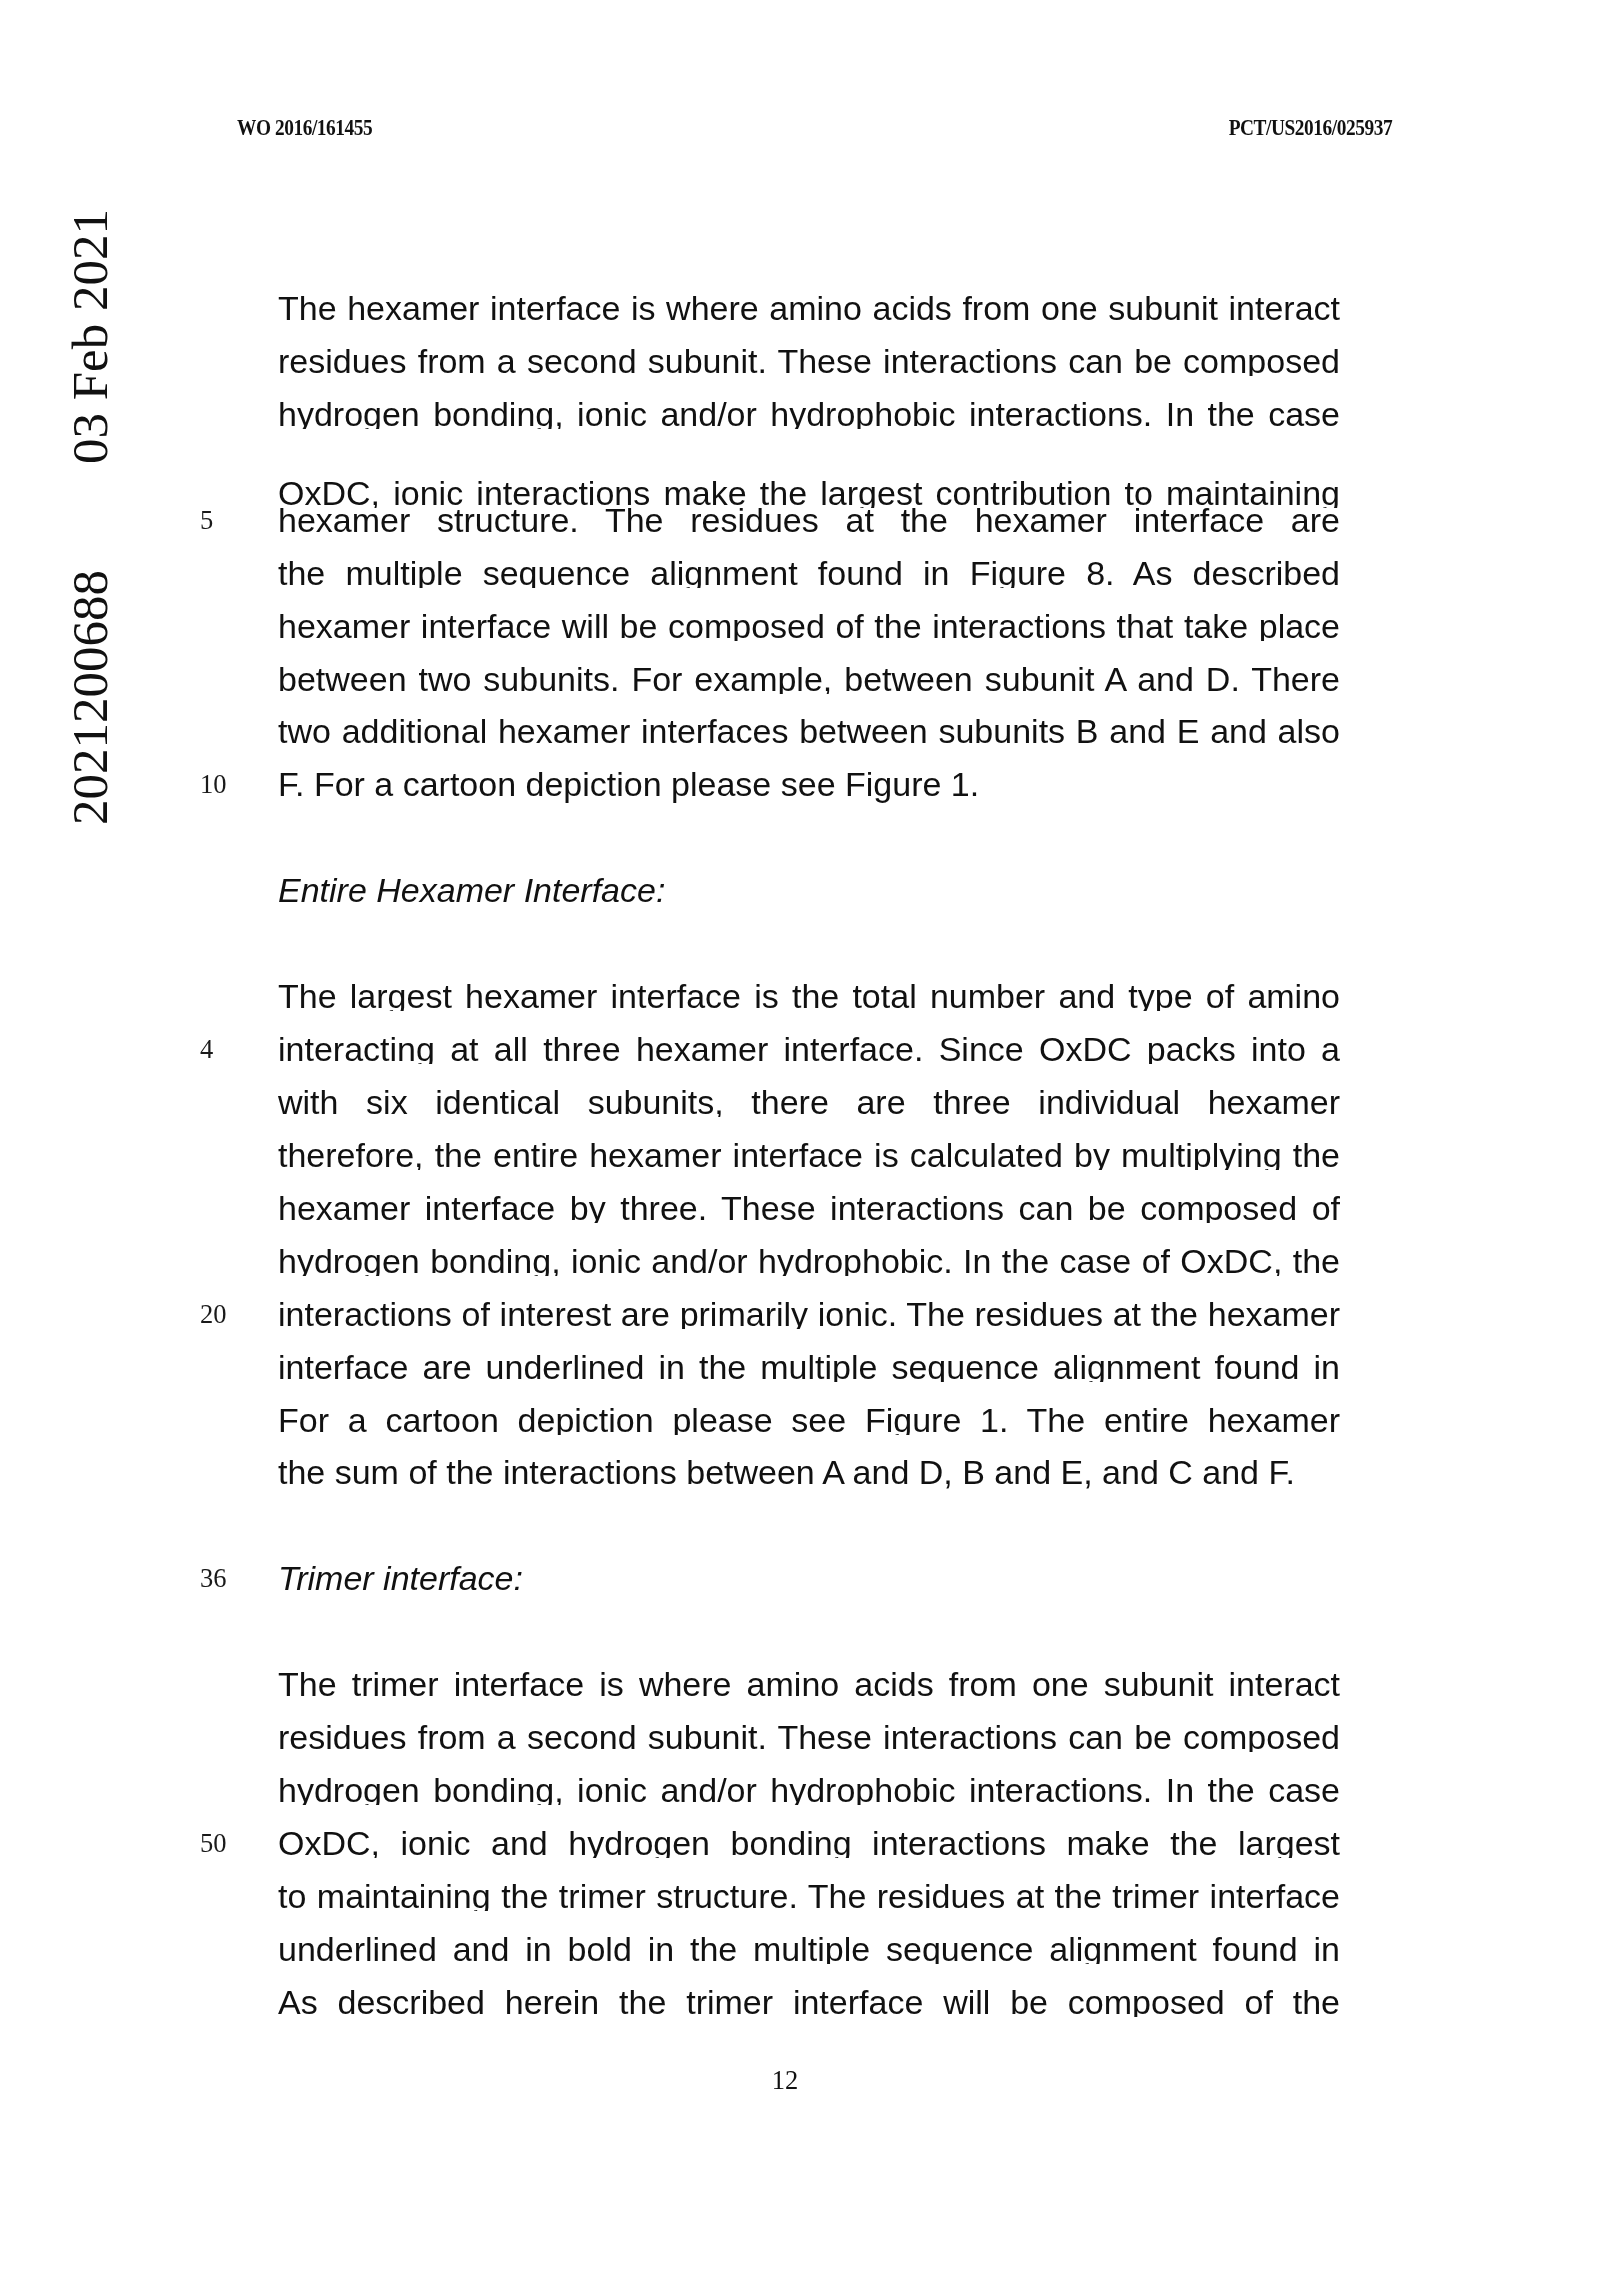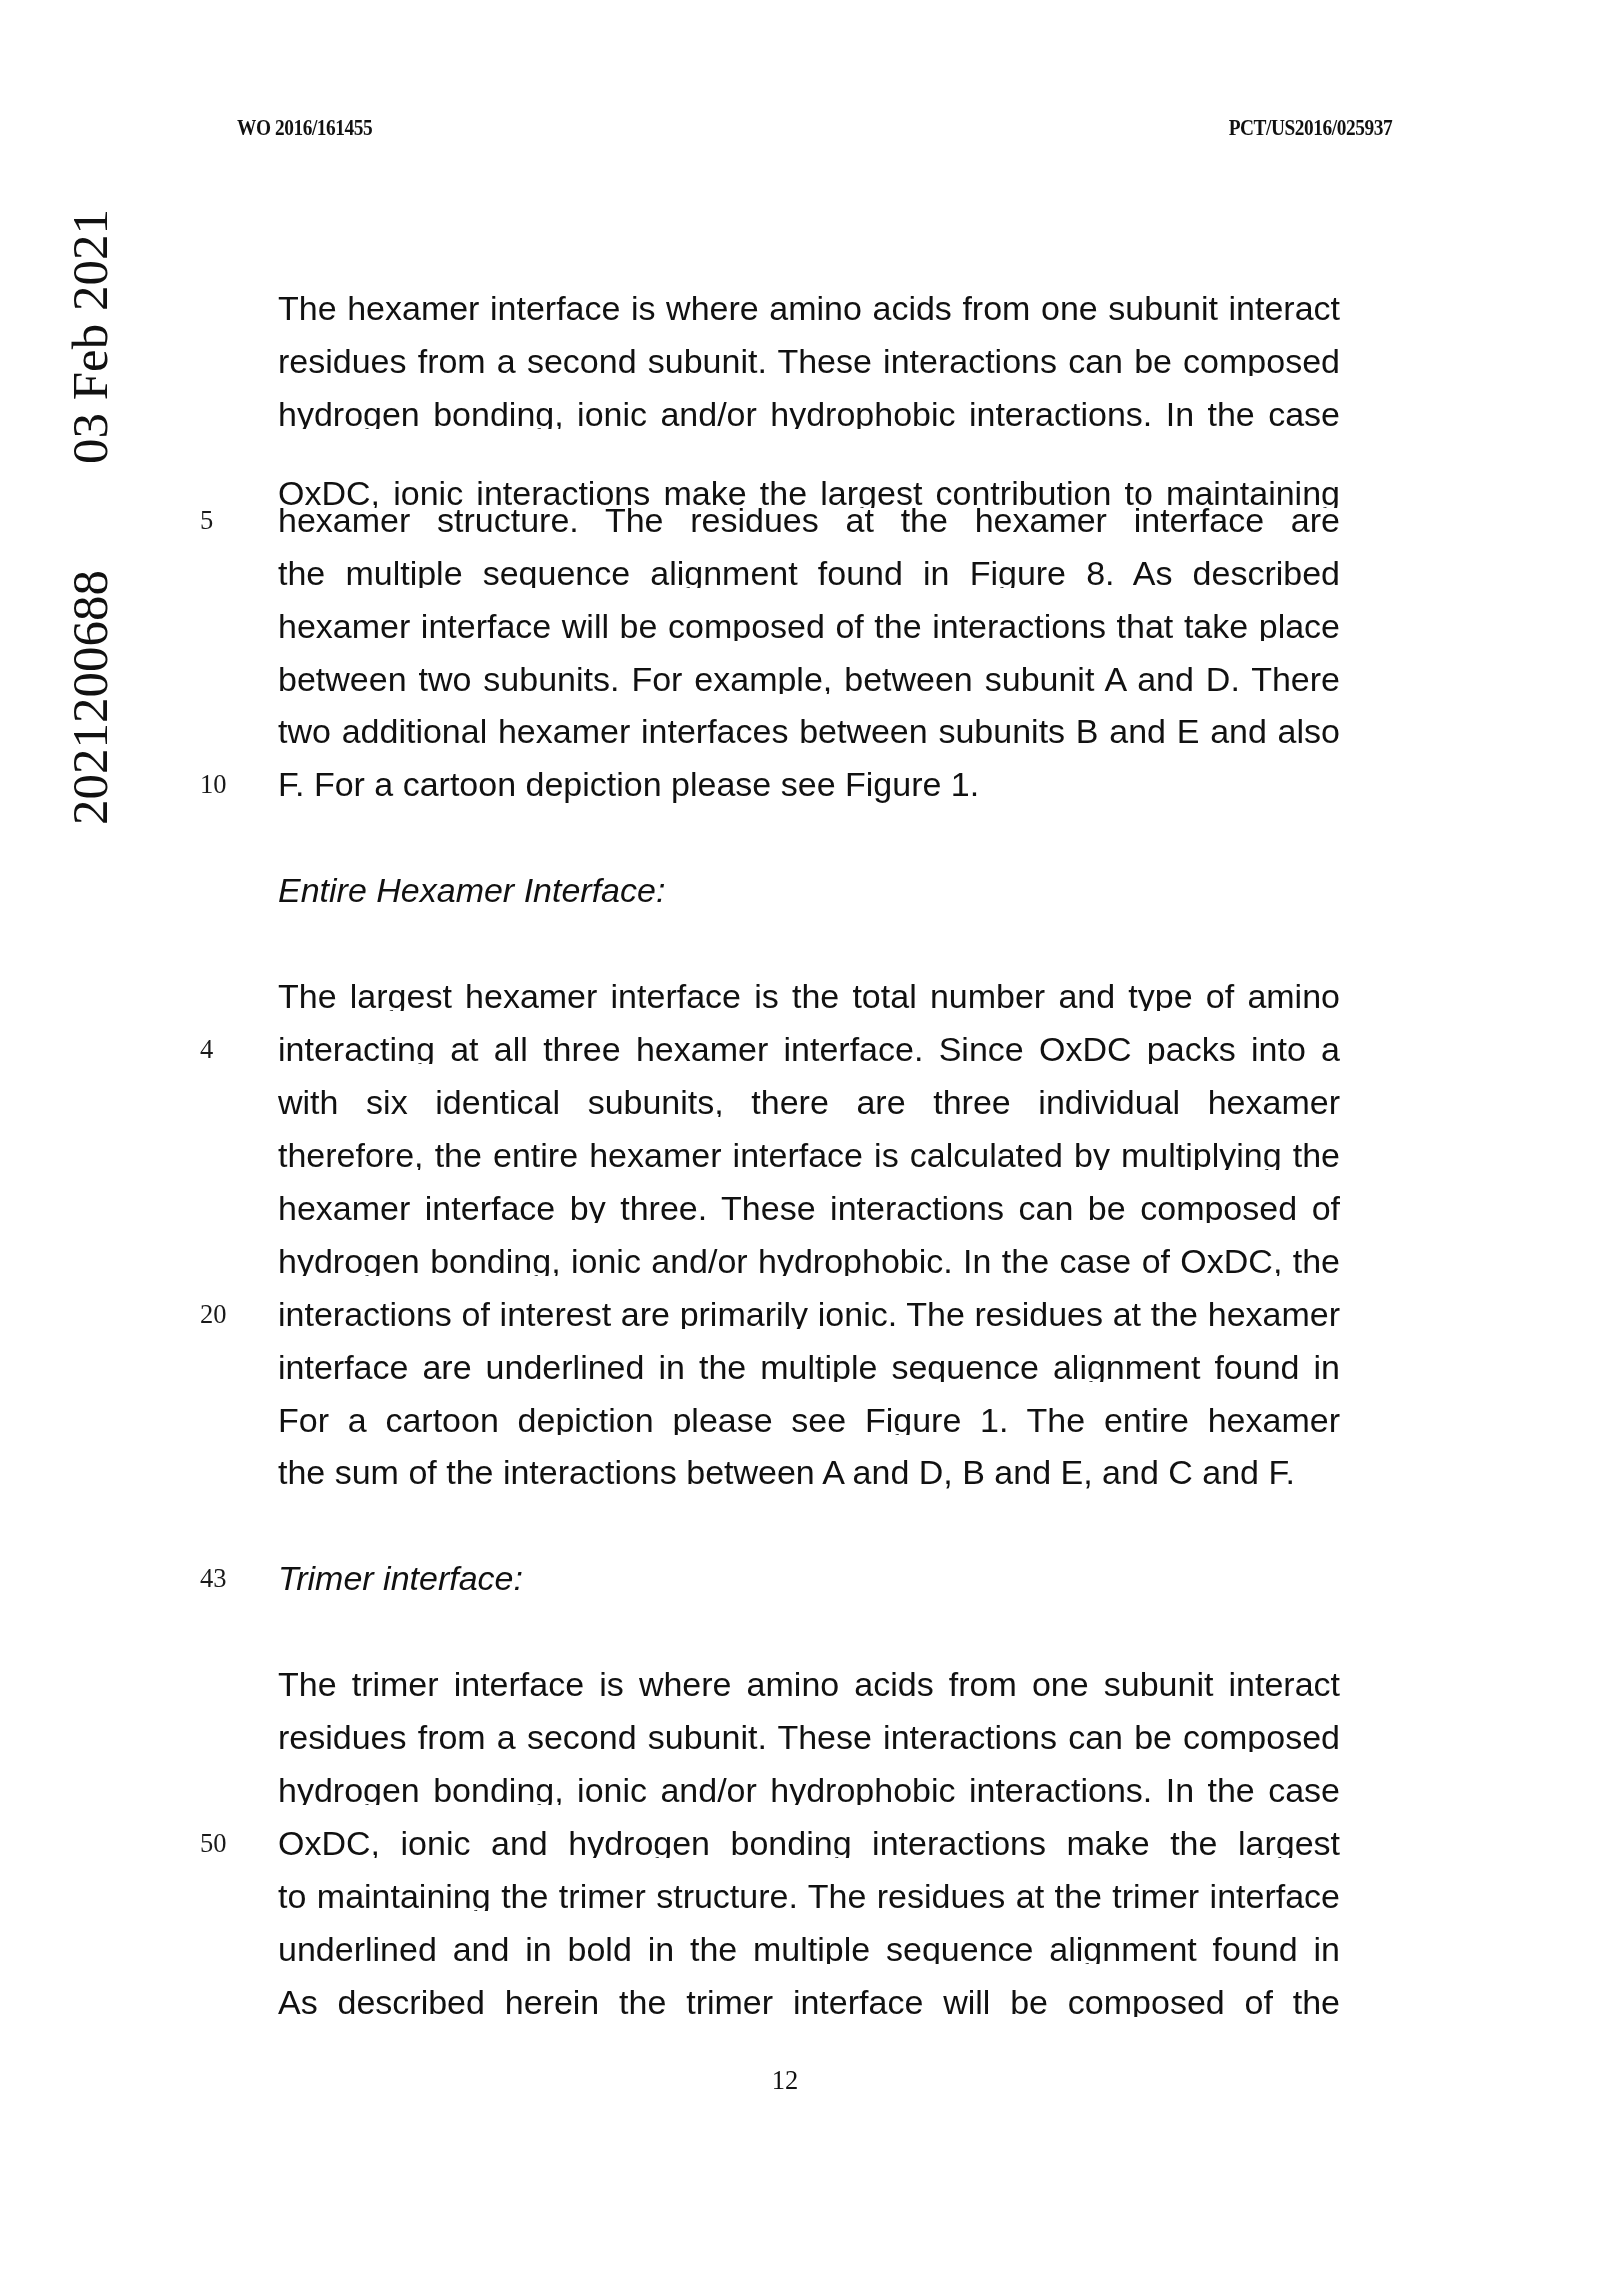--- a/index.html
+++ b/index.html
@@ -103,21 +103,21 @@
   <div class="rot">
     <span>2021200688</span>
     <span>03 Feb 2021</span>
   </div>
 </div>
 
 <div class="ln" style="top:506px">5</div>
 <div class="ln" style="top:770px">10</div>
 <div class="ln" style="top:1035px">4</div>
 <div class="ln" style="top:1300px">20</div>
-<div class="ln" style="top:1564px">43</div>
+<div class="ln" style="top:1564px">36</div>
 <div class="ln" style="top:1829px">50</div>
 
 <div>
   <div class="line j" style="top:294px">The hexamer interface is where amino acids from one subunit interact with</div>
   <div class="line j" style="top:347px">residues from a second subunit.  These interactions can be composed of</div>
   <div class="line j" style="top:400px">hydrogen bonding, ionic and/or hydrophobic interactions.  In the case of</div>
   <div class="line j" style="top:479px">OxDC, ionic interactions make the largest contribution to maintaining the</div>
   <div class="line j" style="top:506px">hexamer structure.  The residues at the hexamer interface are underlined in</div>
   <div class="line j" style="top:559px">the multiple sequence alignment found in Figure 8. As described herein the</div>
   <div class="line j" style="top:612px">hexamer interface will be composed of the interactions that take place</div>

